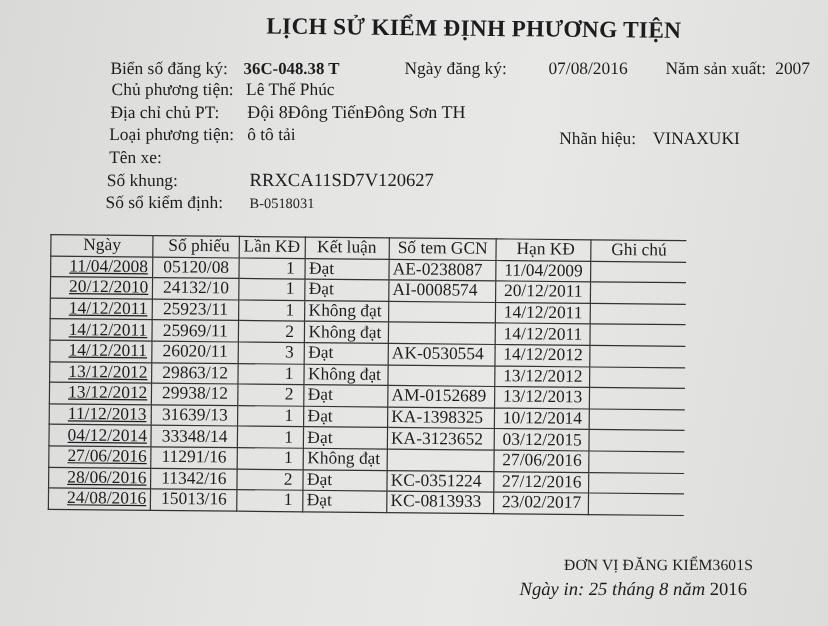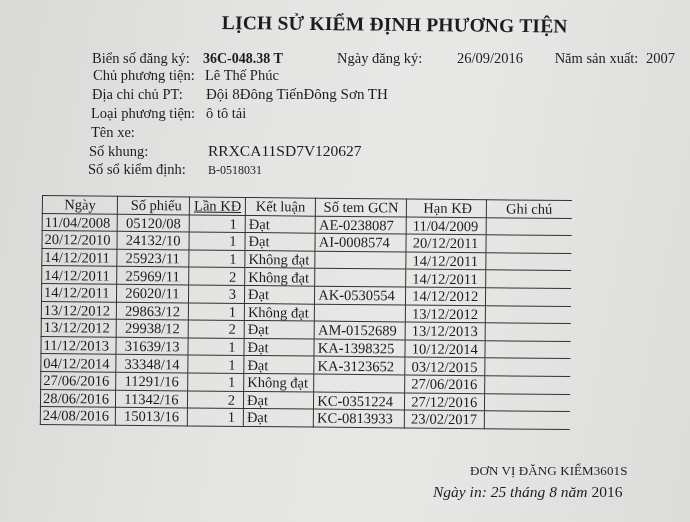--- a/index.html
+++ b/index.html
@@ -29,24 +29,24 @@
     border-collapse: collapse;
     font-size: 14.5px;
   }
   th, td {
     border: 1.2px solid #333;
     height: 16.6px; padding: 0 3px; line-height: 16px;
     white-space: nowrap; font-weight: normal;
   }
   th { text-align: center; }
   td.num { text-align: right; padding-right: 8px; }
-  td.date { padding-left: 2px; }
+  td.date { padding-left: 15px; text-decoration: underline; }
   .c-ngay { width: 80px; }
   .c-sophieu { width: 80px; padding-left: 8px; }
-  .c-lan { width: 54px; text-decoration: underline; }
+  .c-lan { width: 54px; }
   .c-ketluan { width: 72px; }
   .c-tem { width: 102px; }
   .c-han { width: 82px; padding-left: 6px; }
   .c-ghichu { width: 200px; border-right: none; }
   .footer1 {
     position: absolute; left: 470px; top: 463px;
     font-size: 13px; white-space: nowrap; letter-spacing: 0.1px;
   }
   .footer2 {
     position: absolute; left: 433px; top: 483px;
@@ -58,21 +58,21 @@
 <body>
 
 <div class="page">
 
   <div class="title">LỊCH SỬ KIỂM ĐỊNH PHƯƠNG TIỆN</div>
 
   <div class="info" style="left:48px; top:50px;">
     <span class="lbl" style="width:111px">Biển số đăng ký:</span><span class="val bold" style="font-size:14px">36C-048.38  T</span>
   </div>
   <div class="info" style="left:293px; top:50px;">
-    <span class="lbl" style="width:120px">Ngày đăng ký:</span><span class="val" style="width:82px">26/09/2016</span>
+    <span class="lbl" style="width:120px">Ngày đăng ký:</span><span class="val" style="width:82px">07/08/2016</span>
     <span class="lbl" style="margin-left:12px">Năm sản xuất:</span>
     <span class="val" style="margin-left:4px">2007</span>
   </div>
 
   <div class="info" style="left:49px; top:67px;">
     <span class="lbl" style="width:112px">Chủ phương tiện:</span><span class="val">Lê Thế Phúc</span>
   </div>
   <div class="info" style="left:48px; top:86px;">
     <span class="lbl" style="width:114px">Địa chỉ chủ PT:</span><span class="val" style="font-size:15px">Đội 8Đông TiếnĐông Sơn TH</span>
   </div>
@@ -82,20 +82,23 @@
   <div class="info" style="left:47px; top:105px;">
     <span class="lbl" style="width:115px">Loại phương tiện:</span><span class="val">ô tô tải</span>
   </div>
   <div class="info" style="left:45px; top:142px;">
     <span class="lbl" style="width:119px">Số khung:</span><span class="val" style="font-size:15.5px">RRXCA11SD7V120627</span>
   </div>
   <div class="info" style="left:44px; top:161px;">
     <span class="lbl" style="width:120px">Số sổ kiểm định:</span><span class="val" style="font-size:12px">B-0518031</span>
   </div>
 
+  <div class="info" style="left:422px; top:108px;">
+    <span class="lbl" style="width:78px">Nhãn hiệu:</span><span class="val">VINAXUKI</span>
+  </div>
 
   <div class="table-wrap">
     <table>
       <thead>
         <tr>
           <th class="c-ngay">Ngày</th>
           <th class="c-sophieu">Số phiếu</th>
           <th class="c-lan">Lần KĐ</th>
           <th class="c-ketluan">Kết luận</th>
           <th class="c-tem">Số tem GCN</th>

